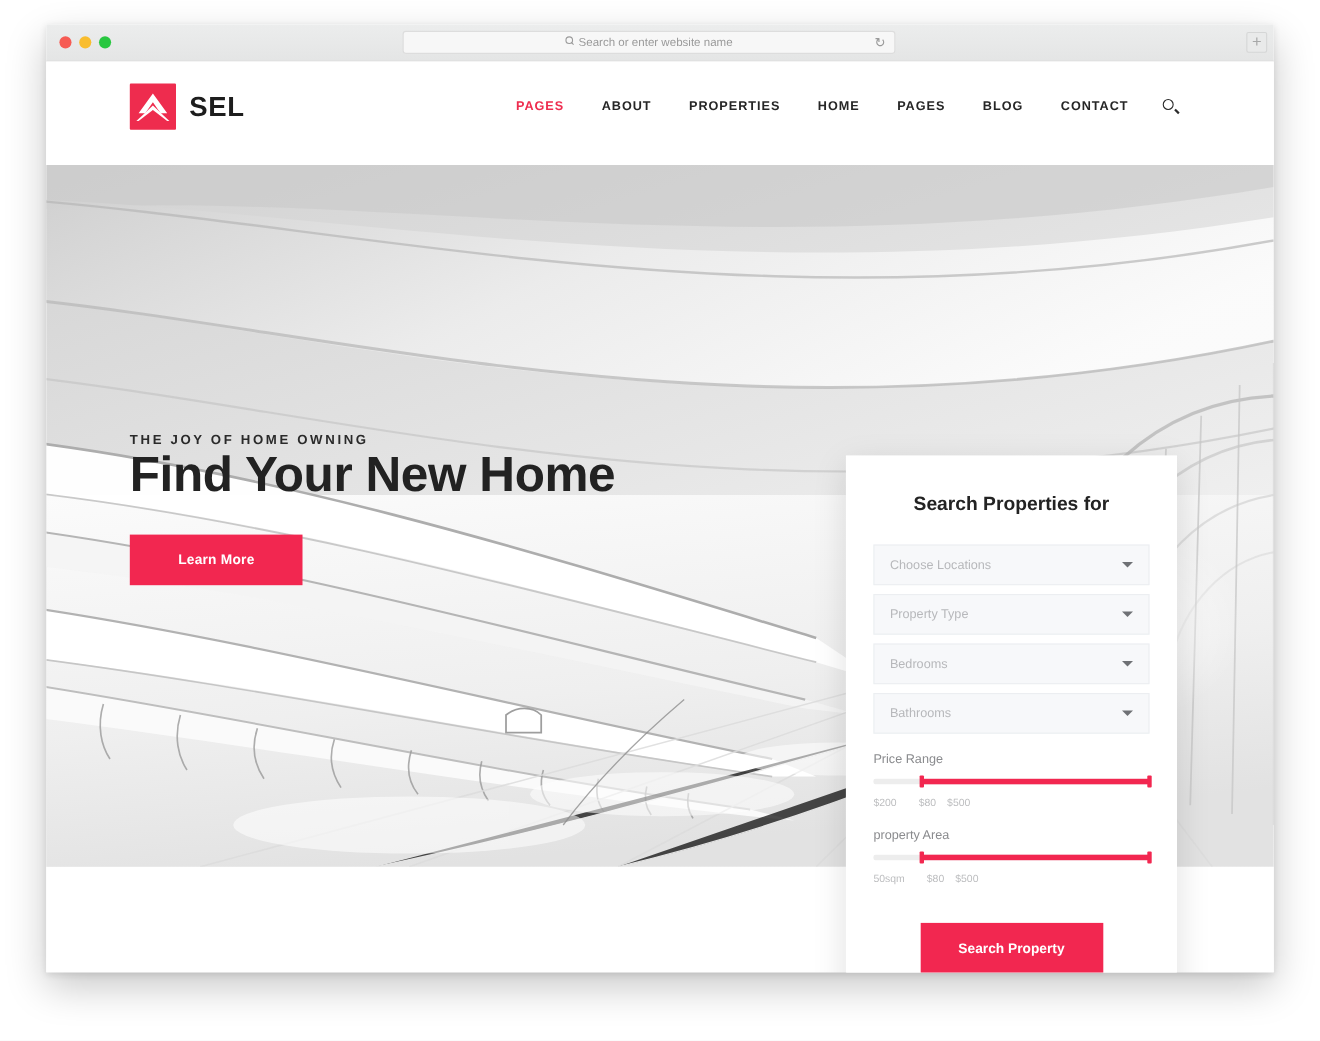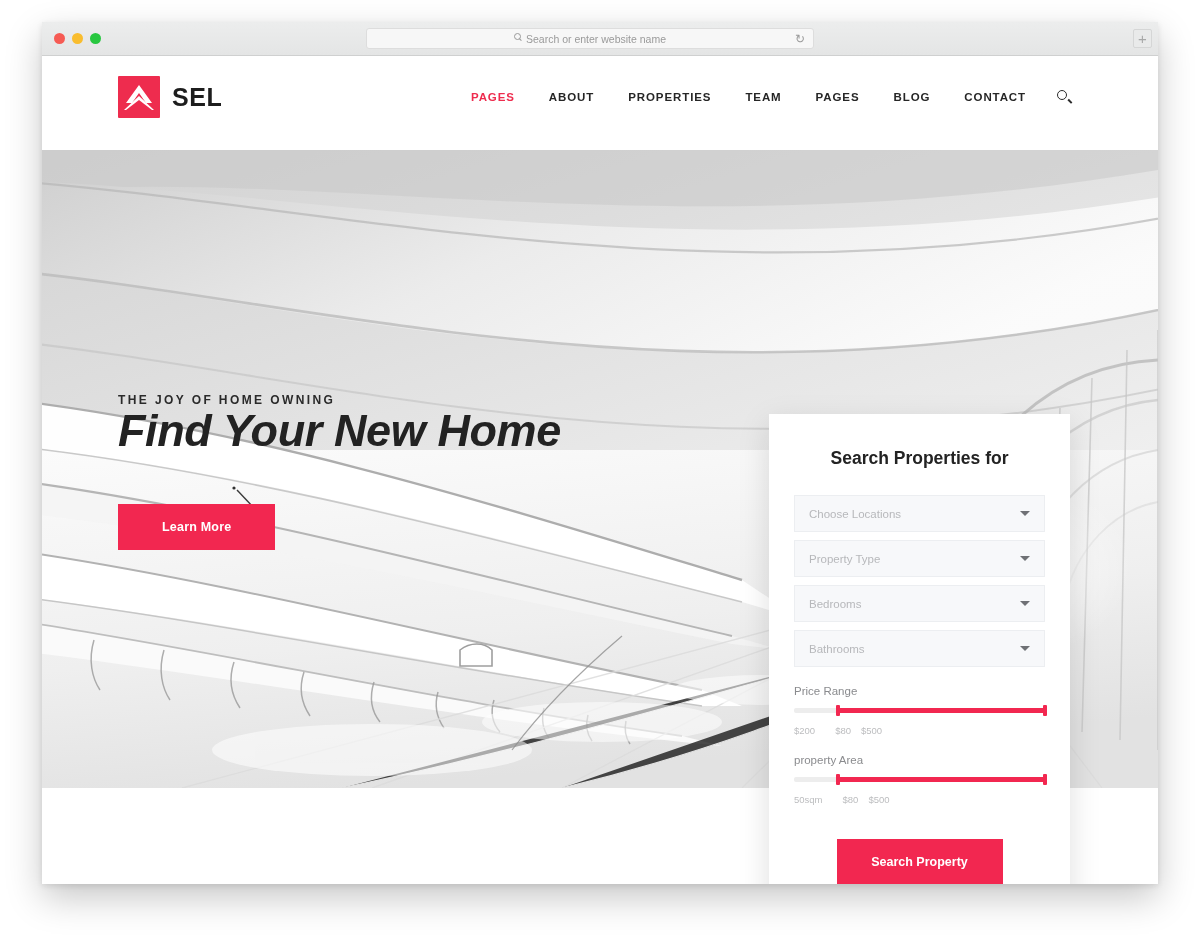--- a/index.html
+++ b/index.html
@@ -194,22 +194,21 @@
     font-weight: bold;
     letter-spacing: 2.4px;
     color: #2a2a2a;
   }
   #hero-title {
     font-size: 45px;
     font-weight: bold;
     color: #222222;
     letter-spacing: -0.4px;
     line-height: 1.08;
-    margin-bottom: 48px;
-    font-style: italic;
+    margin-bottom: 30px;
   }
   #learn-more-button {
     display: inline-block;
     background: #f22750;
     color: #ffffff;
     font-size: 12.5px;
     font-weight: bold;
     padding: 16px 44px;
     border: none;
     cursor: pointer;
@@ -350,21 +349,21 @@
             <polygon points="21,24 34,34 8,34" fill="#ee2c4e"></polygon>
           </svg>
         </div>
         <span id="logo-text">SEL</span>
       </div>
 
       <div id="main-nav">
         <a class="nav-link is-active" href="#">PAGES</a>
         <a class="nav-link" href="#">ABOUT</a>
         <a class="nav-link" href="#">PROPERTIES</a>
-        <a class="nav-link" href="#">TEAM</a>
+        <a class="nav-link" href="#">HOME</a>
         <a class="nav-link" href="#">PAGES</a>
         <a class="nav-link" href="#">BLOG</a>
         <a class="nav-link" href="#">CONTACT</a>
         <span id="nav-search-icon">
           <span class="ring"></span>
           <span class="handle"></span>
         </span>
       </div>
     </div>
 

